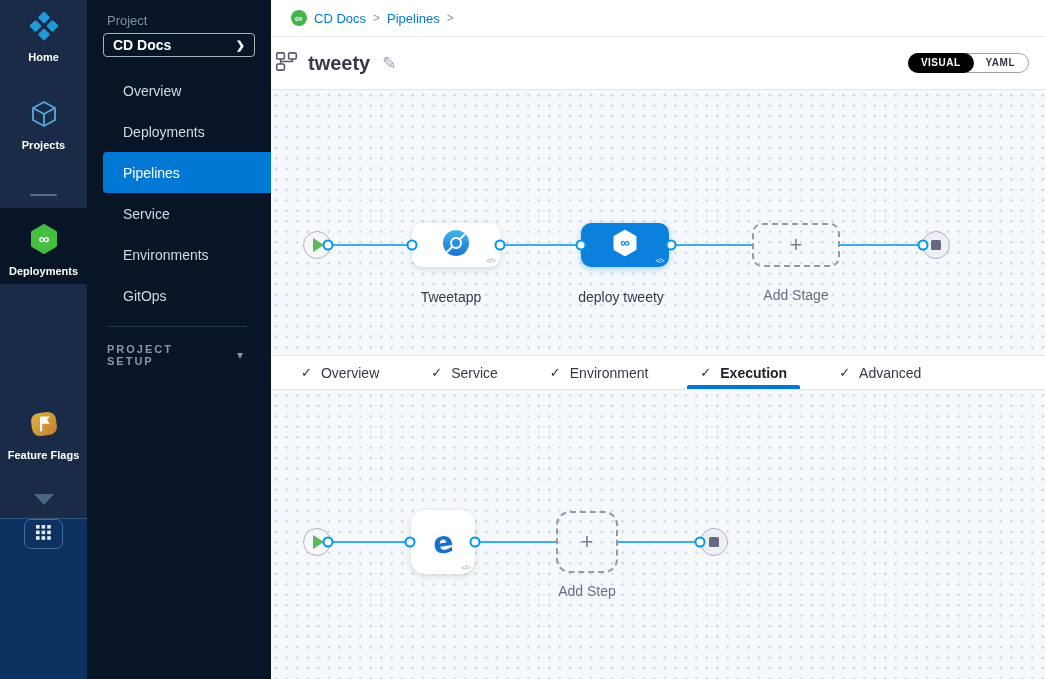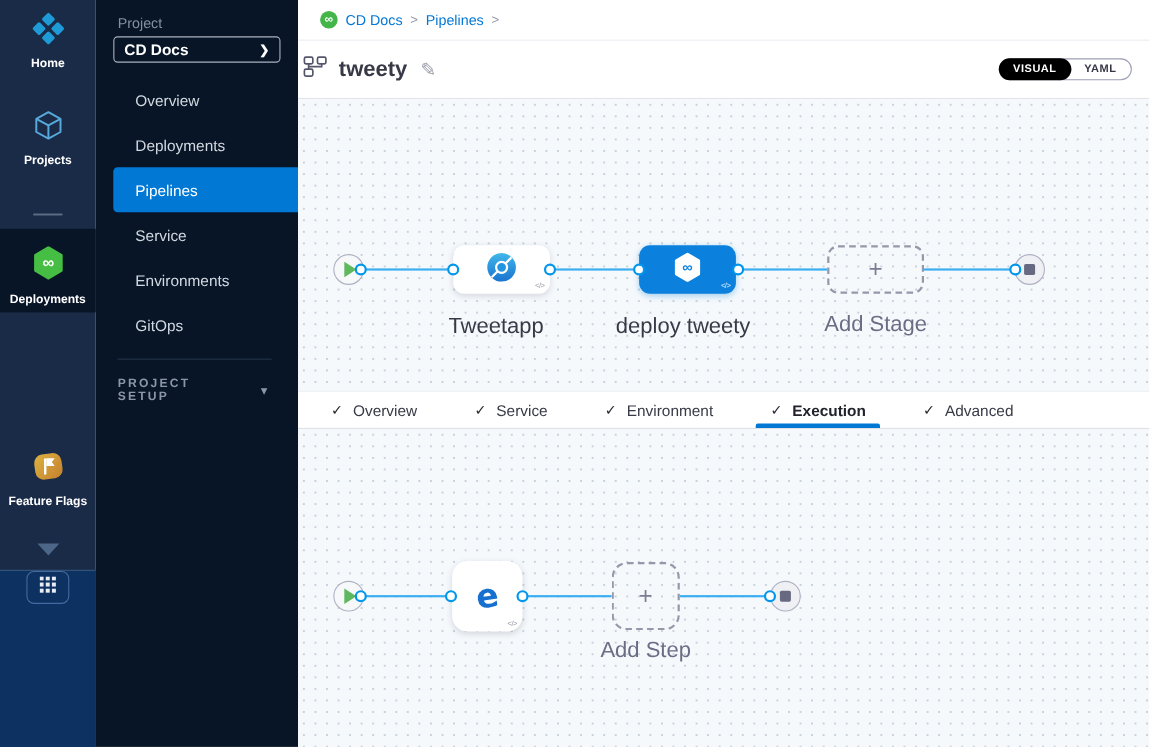--- a/index.html
+++ b/index.html
@@ -74,21 +74,21 @@
   .stop-sq { width:10px; height:10px; background:#676981; border-radius:1.5px; }
   .stage-node { position:absolute; width:88px; height:44px; border-radius:10px; z-index:2; cursor:pointer;
      display:flex; align-items:center; justify-content:center; }
   .stage-node.white { background:#fff; box-shadow:0 2px 6px rgba(40,41,61,.16); }
   .stage-node.blue { background:#0b80dd; box-shadow:0 2px 6px rgba(11,128,221,.35); }
   .dashed-node { position:absolute; border:2px dashed #9697a9; border-radius:10px; z-index:2; cursor:pointer;
      display:flex; align-items:center; justify-content:center; color:#7c7d92; }
   .plus-glyph { font-size:22px; font-weight:400; line-height:1; color:#7c7d92; }
   .code-glyph { position:absolute; right:5px; bottom:3px; font-size:7px; letter-spacing:-.5px; color:#9a9ba9; }
   .code-glyph.w { color:#e8f3fd; }
-  .node-label { position:absolute; transform:translateX(-50%); font-size:20px; color:#383946; text-align:center; line-height:21px; z-index:2; }
+  .node-label { position:absolute; transform:translateX(-50%); font-size:14px; color:#383946; text-align:center; line-height:21px; z-index:2; }
   .node-label.dim { color:#6b6d85; }
   .step-node { position:absolute; width:64px; height:64px; border-radius:14px; background:#fff; z-index:2; cursor:pointer;
      box-shadow:0 2px 6px rgba(40,41,61,.16); display:flex; align-items:center; justify-content:center; }
   .rollout-e { font-size:30px; font-weight:800; color:#1770cf; transform:rotate(-8deg); font-family:"DejaVu Sans", sans-serif; }
 
   
   .tabbar { height:35px; background:#fff; border-top:1px solid #e8e9ef; border-bottom:1px solid #dfe1e8;
      display:flex; align-items:center; padding-left:30px; gap:52px; }
   .tab { position:relative; height:100%; display:flex; align-items:center; gap:9px; cursor:pointer; }
   .tab .chk { font-size:13px; color:#2b2c35; }

